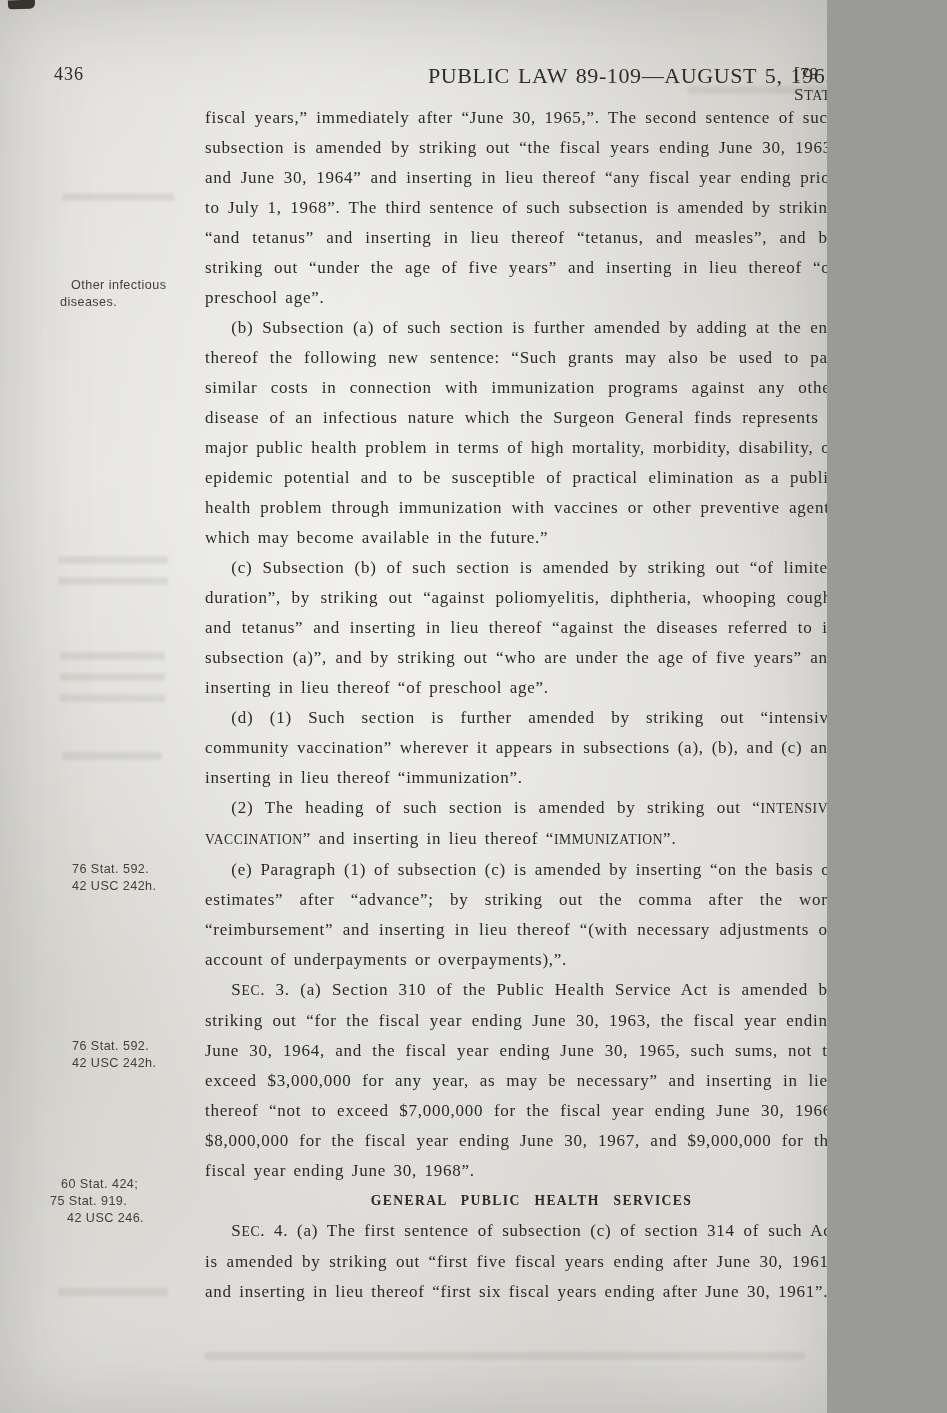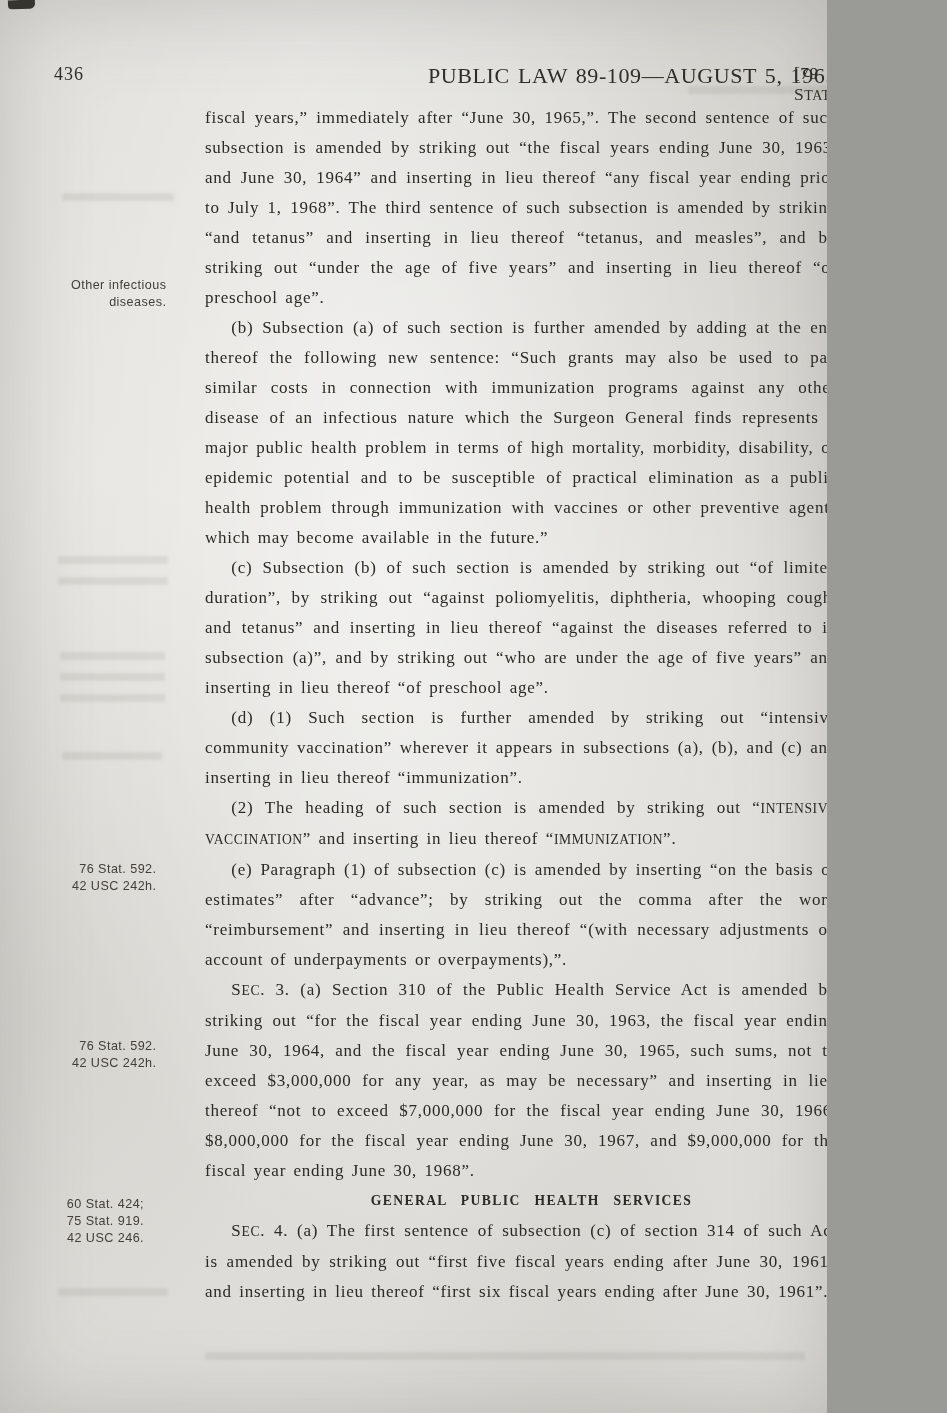--- a/index.html
+++ b/index.html
@@ -28,21 +28,21 @@
   .bodycol p{margin:0; text-indent:1.55em;}
   .bodycol p.cont{text-indent:0;}
   .bodycol p.gap-top{margin-top:10px;}
   .section-head{margin:14px 0 12px; text-align:center; text-indent:0;
                 font-weight:bold; font-size:13.6px; letter-spacing:1.4px; word-spacing:9px;
                 color:#2b2a24;}
   .section-head2{margin:16px 0 14px;}
   .sc{font-size:80%; letter-spacing:.6px;}
   
   .mnote{position:absolute; font-family:"Liberation Sans", sans-serif;
-         font-size:12.6px; line-height:17px; letter-spacing:.45px; color:#413f38;text-align:right;}
+         font-size:12.6px; line-height:17px; letter-spacing:.45px; color:#413f38;}
   .ln{display:block;}
   .in1{padding-left:11px;}
   .in2{padding-left:17px;}
   
   .corner-mark{position:absolute; left:8px; top:0; width:27px; height:9px;
                background:#35342e; border-radius:0 0 5px 4px; transform:rotate(-2deg);}
   .ink-dot{position:absolute; left:850px; top:672px; width:6px; height:6px;
            border-radius:50%; background:#3c3b34; opacity:.85;}
   .ghost{position:absolute; opacity:.32; filter:blur(1.4px); border-radius:2px;
          background-image:repeating-linear-gradient(180deg,
@@ -64,21 +64,21 @@
       <span class="ln">diseases.</span>
     </div>
   <div class="mnote" style="left:72px; top:861px;">
       <span class="ln">76 Stat. 592.</span>
       <span class="ln">42 USC 242h.</span>
     </div>
   <div class="mnote" style="left:72px; top:1038px;">
       <span class="ln">76 Stat. 592.</span>
       <span class="ln">42 USC 242h.</span>
     </div>
-  <div class="mnote" style="left:50px; top:1176px;margin-top:20px;">
+  <div class="mnote" style="left:50px; top:1176px;">
       <span class="ln in1">60 Stat. 424;</span>
       <span class="ln">75 Stat. 919.</span>
       <span class="ln in2">42 USC 246.</span>
     </div>
 
   <div class="bodycol">
     <p class="cont">fiscal years,” immediately after “June 30, 1965,”.  The second sentence of such subsection is amended by striking out “the fiscal years ending June 30, 1963, and June 30, 1964” and inserting in lieu thereof “any fiscal year ending prior to July 1, 1968”.  The third sentence of such subsection is amended by striking “and tetanus” and inserting in lieu thereof “tetanus, and measles”, and by striking out “under the age of five years” and inserting in lieu thereof “of preschool age”.</p>
     <p>(b) Subsection (a) of such section is further amended by adding at the end thereof the following new sentence: “Such grants may also be used to pay similar costs in connection with immunization programs against any other disease of an infectious nature which the Surgeon General finds represents a major public health problem in terms of high mortality, morbidity, disability, or epidemic potential and to be susceptible of practical elimination as a public health problem through immunization with vaccines or other preventive agents which may become available in the future.”</p>
     <p>(c) Subsection (b) of such section is amended by striking out “of limited duration”, by striking out “against poliomyelitis, diphtheria, whooping cough, and tetanus” and inserting in lieu thereof “against the diseases referred to in subsection (a)”, and by striking out “who are under the age of five years” and inserting in lieu thereof “of preschool age”.</p>
     <p>(d) (1) Such section is further amended by striking out “intensive community vaccination” wherever it appears in subsections (a), (b), and (c) and inserting in lieu thereof “immunization”.</p>

